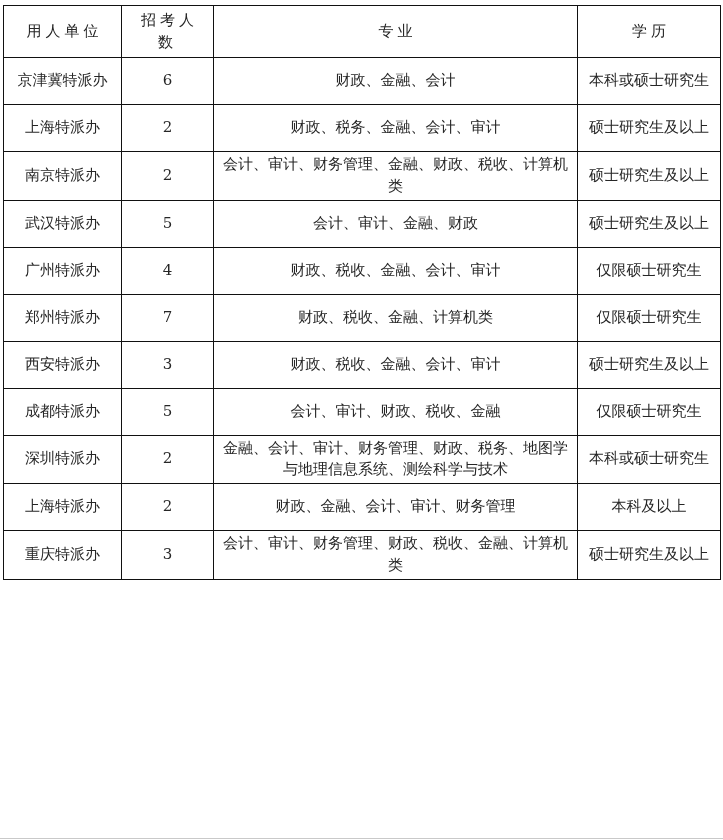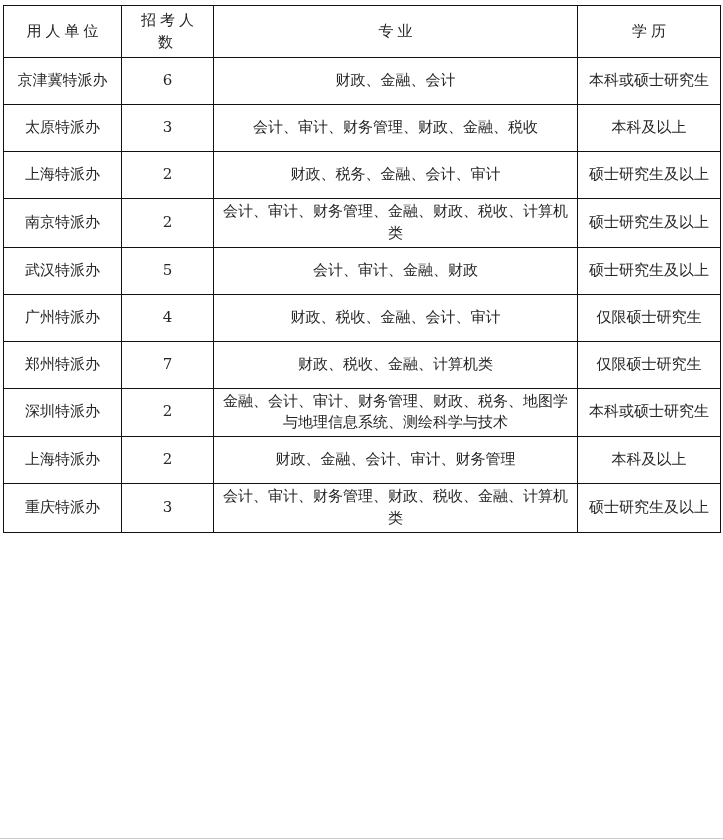--- a/index.html
+++ b/index.html
@@ -76,26 +76,20 @@
       </tr>
     </thead>
     <tbody>
         <tr>
           <td>京津冀特派办</td>
           <td>6</td>
           <td>财政、金融、会计</td>
           <td>本科或硕士研究生</td>
         </tr>
         <tr>
-          <td>太原特派办</td>
-          <td>3</td>
-          <td>会计、审计、财务管理、财政、金融、税收</td>
-          <td>本科及以上</td>
-        </tr>
-        <tr>
           <td>上海特派办</td>
           <td>2</td>
           <td>财政、税务、金融、会计、审计</td>
           <td>硕士研究生及以上</td>
         </tr>
         <tr>
           <td>南京特派办</td>
           <td>2</td>
           <td>会计、审计、财务管理、金融、财政、税收、计算机类</td>
           <td>硕士研究生及以上</td>
@@ -112,20 +106,32 @@
           <td>财政、税收、金融、会计、审计</td>
           <td>仅限硕士研究生</td>
         </tr>
         <tr>
           <td>郑州特派办</td>
           <td>7</td>
           <td>财政、税收、金融、计算机类</td>
           <td>仅限硕士研究生</td>
         </tr>
         <tr>
+          <td>西安特派办</td>
+          <td>3</td>
+          <td>财政、税收、金融、会计、审计</td>
+          <td>硕士研究生及以上</td>
+        </tr>
+        <tr>
+          <td>成都特派办</td>
+          <td>5</td>
+          <td>会计、审计、财政、税收、金融</td>
+          <td>仅限硕士研究生</td>
+        </tr>
+        <tr>
           <td>深圳特派办</td>
           <td>2</td>
           <td>金融、会计、审计、财务管理、财政、税务、地图学与地理信息系统、测绘科学与技术</td>
           <td>本科或硕士研究生</td>
         </tr>
         <tr>
           <td>上海特派办</td>
           <td>2</td>
           <td>财政、金融、会计、审计、财务管理</td>
           <td>本科及以上</td>

